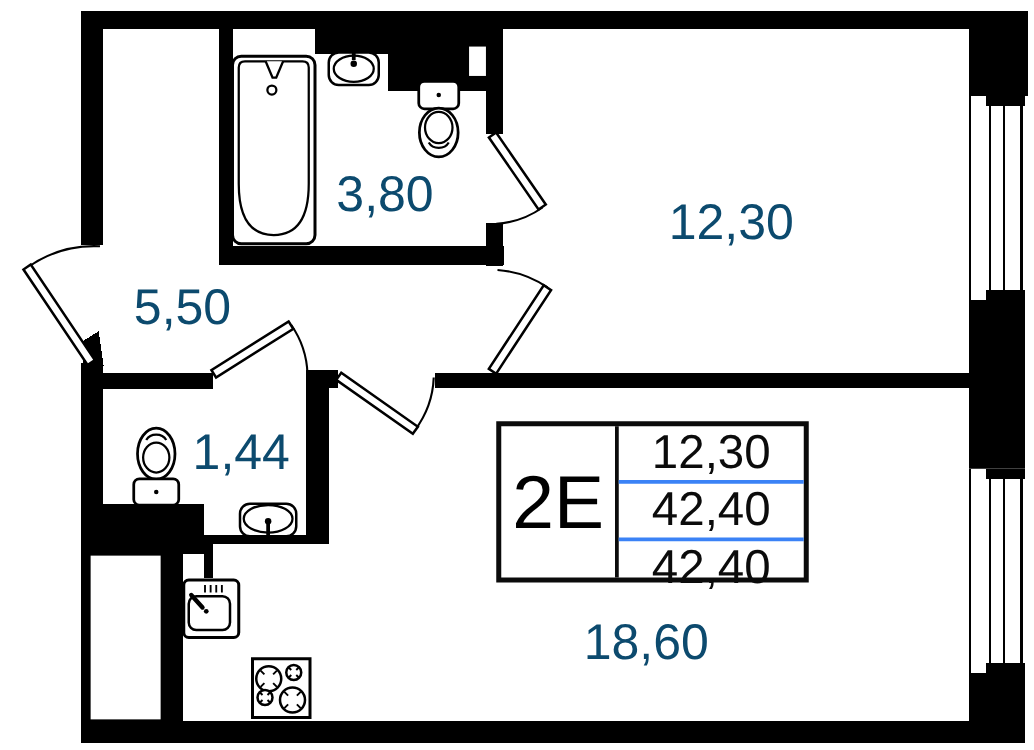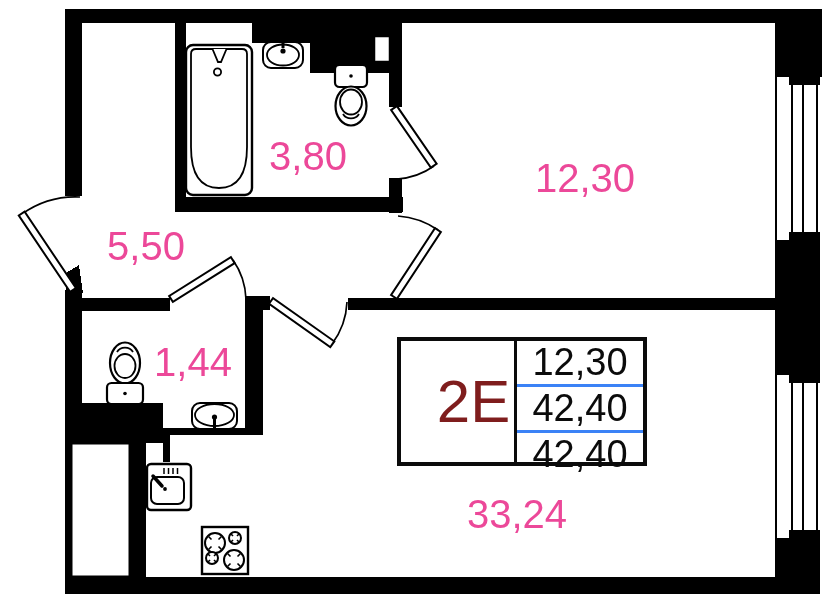--- a/index.html
+++ b/index.html
@@ -10,45 +10,44 @@
     background: #ffffff;
     font-family: "Liberation Sans", "DejaVu Sans", sans-serif;
     overflow: hidden;
   }
   #plan-svg { position: absolute; left: 0; top: 0; }
   .room-label {
     position: absolute;
     text-align: center;
     font-size: 40px;
     font-weight: 400;
-    color: #ec4899;
+    color: #0c4a6e;
     letter-spacing: 0px;
     white-space: nowrap;
   }
   
   #unit-table {
     position: absolute;
     left: 397px; top: 337px;
     width: 250px; height: 129px;
     border: 4px solid #0b0b0b;
     box-sizing: border-box;
     display: flex;
     background: #ffffff;
   }
   #unit-cell {
-    width: 84px;
+    width: 94px;
     flex: none;
     border-right: 3px solid #0b0b0b;
     box-sizing: border-box;
     display: flex;
     align-items: center;
     justify-content: center;
     font-size: 60px;
-    color: #7f1d1d;
-    margin-left: 32px;
+    color: #000000;
   }
   #stats-col { flex: 1; display: flex; flex-direction: column; }
   .stat-row {
     flex: 1;
     display: flex;
     align-items: center;
     justify-content: center;
     font-size: 38px;
     color: #0b0b0b;
     box-sizing: border-box;
@@ -219,21 +218,21 @@
         <line x1="227.5" y1="566.5" x2="230.5" y2="563.5"></line>
           <line x1="240.5" y1="566.5" x2="237.5" y2="563.5"></line>
       </g>
     </g>
   </svg>
 
   <div class="room-label" style="left:243px; top:134px; width:130px;">3,80</div>
   <div class="room-label" style="left:81px; top:224px; width:130px;text-align:center;">5,50</div>
   <div class="room-label" style="left:505px; top:156px; width:160px;">12,30</div>
   <div class="room-label" style="left:128px; top:340px; width:130px;">1,44</div>
-  <div class="room-label" style="left:437px; top:492px; width:160px;">33,24</div>
+  <div class="room-label" style="left:437px; top:492px; width:160px;">18,60</div>
 
   <div id="unit-table">
     <div id="unit-cell">2E</div>
     <div id="stats-col">
       <div class="stat-row">12,30</div>
       <div class="stat-row">42,40</div>
       <div class="stat-row">42,40</div>
     </div>
   </div>
 

